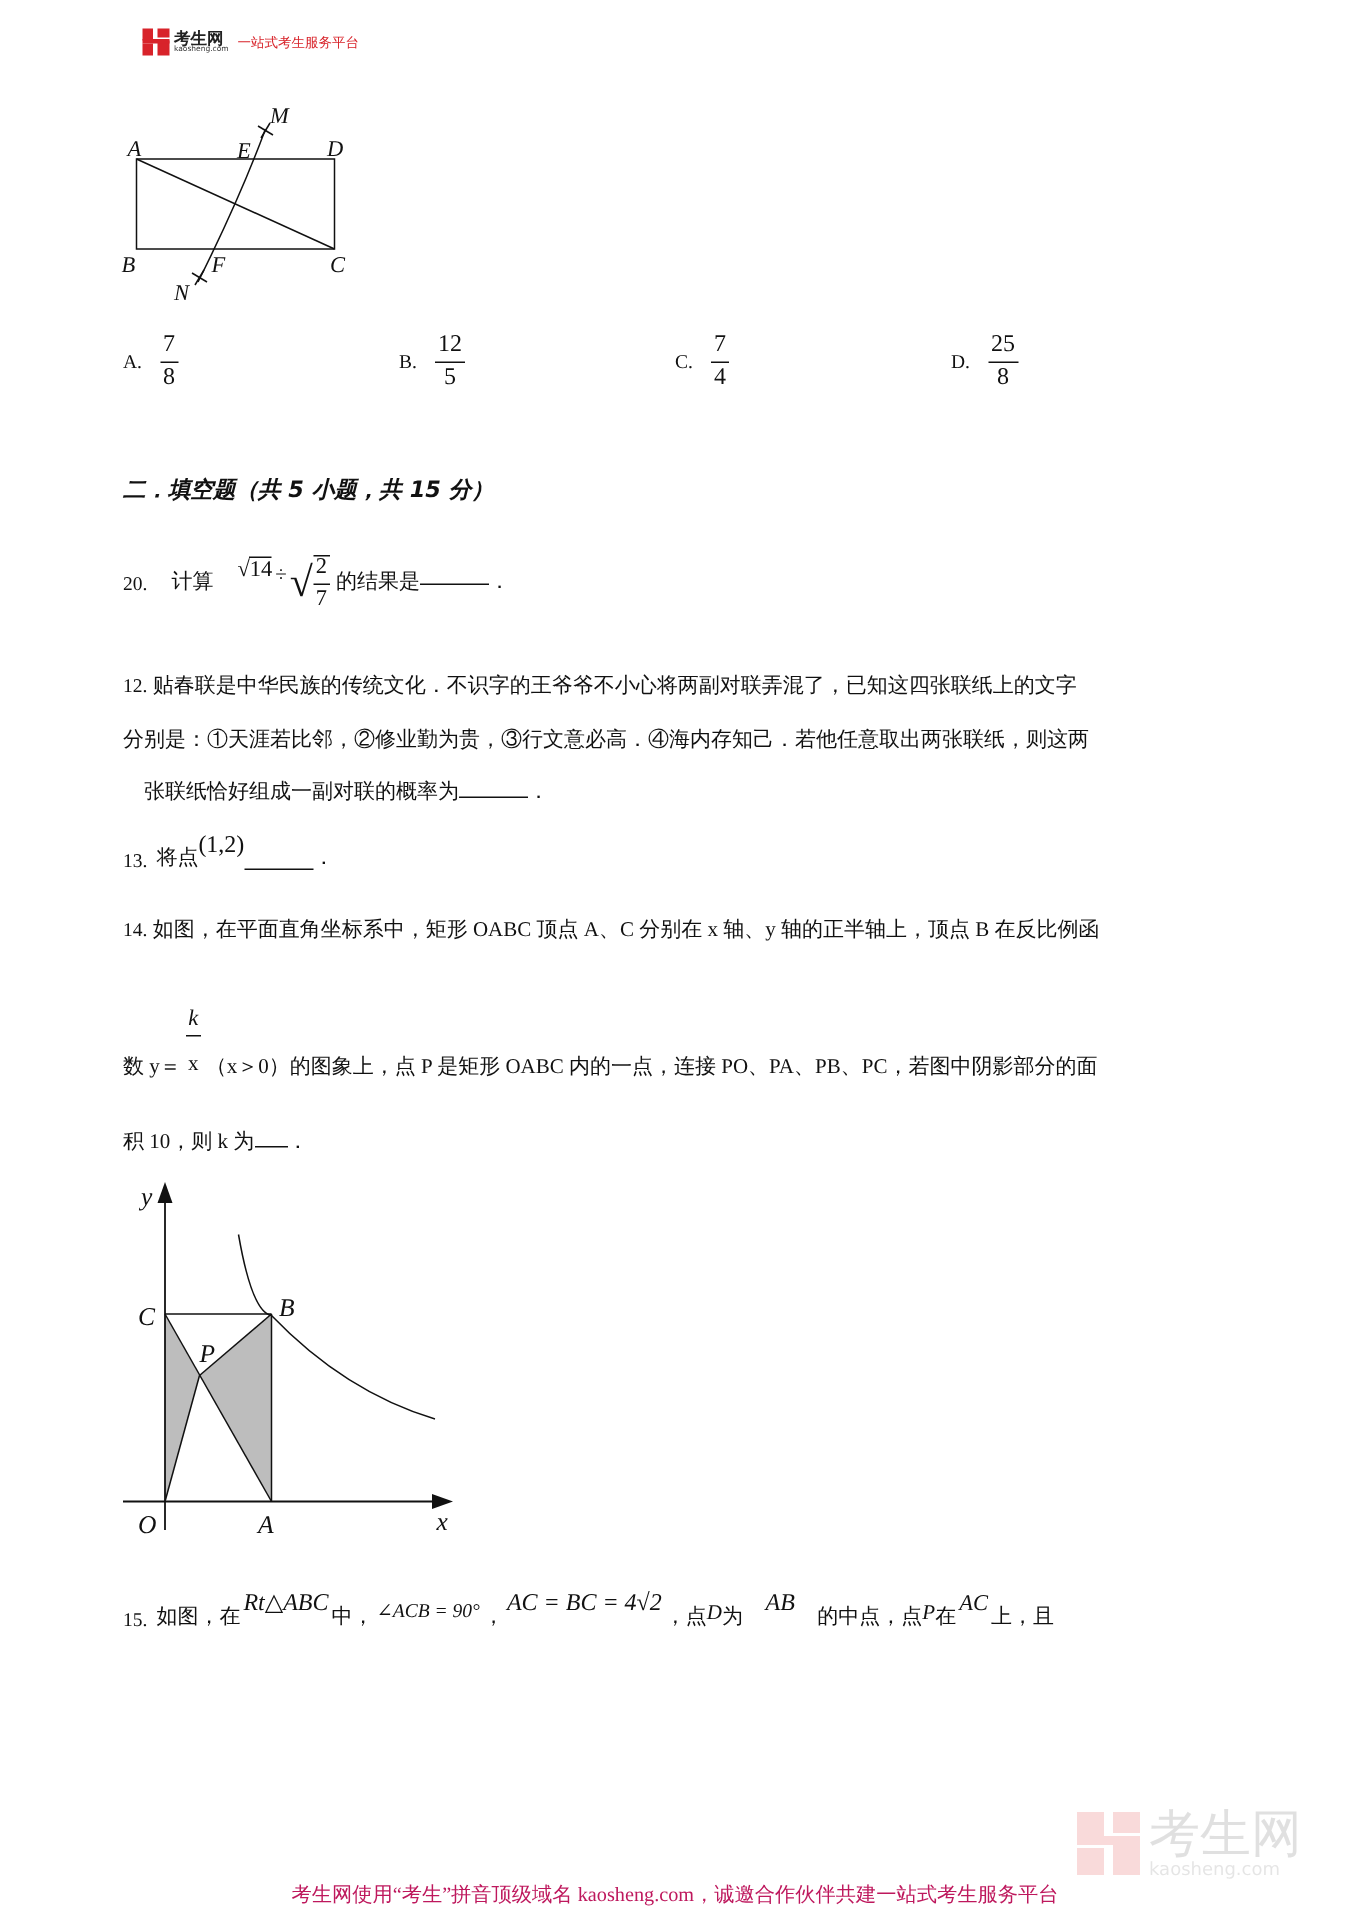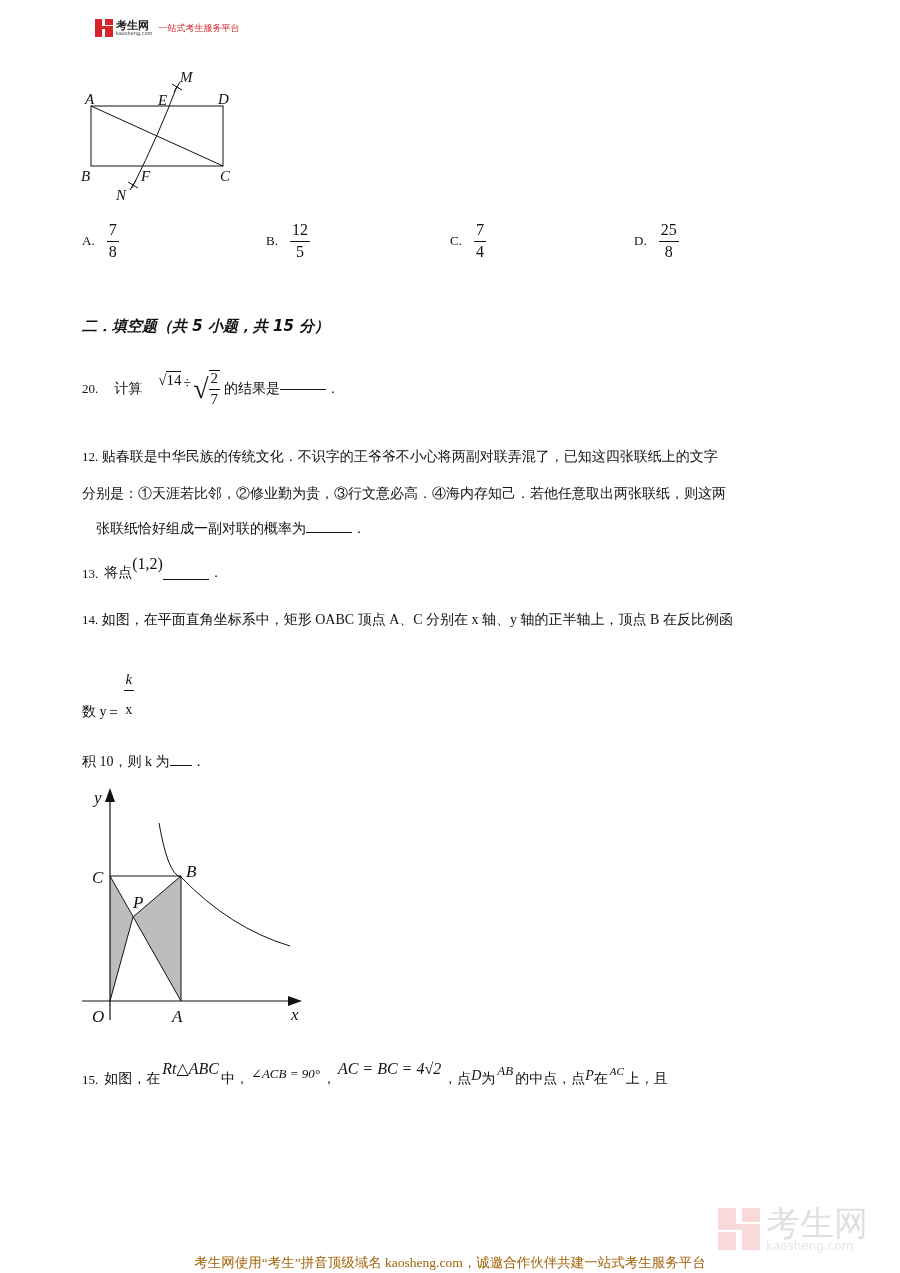--- a/index.html
+++ b/index.html
@@ -16,21 +16,21 @@
   .opt { font-size: 13px; display: flex; align-items: center; }
   .frac { display: inline-flex; flex-direction: column; align-items: center; margin-left: 12px; font-size: 16px; line-height: 1.05; }
   .frac .num { padding: 0 2px 2px; border-bottom: 1px solid #111; }
   .frac .den { padding-top: 2px; }
   .section-title { font-family: "DejaVu Sans", sans-serif; font-weight: bold; font-size: 15px; }
   .q { font-size: 14px; line-height: 1; white-space: nowrap; }
   .q .num-lbl { font-size: 13px; }
   .blank { display: inline-block; width: 46px; border-bottom: 1px solid #111; height: 1px; vertical-align: baseline; }
   .blank.short { width: 22px; }
   .math-i { font-style: italic; }
-  .footer { left: 0; width: 900px; top: 1254px; text-align: center; font-size: 13.5px; color: #a16207; }
+  .footer { left: 0; width: 900px; top: 1254px; text-align: center; font-size: 13.5px; color: #be185d; }
   .wm { left: 718px; top: 1206px; display: flex; align-items: center; opacity: 0.25; }
   .wm-cn { font-family: "DejaVu Sans", sans-serif; font-size: 34px; color: #888; line-height: 1; }
   .wm-en { font-family: "DejaVu Sans", sans-serif; font-size: 12px; color: #999; }
 </style>
 </head>
 <body>
 
 <div class="abs header-logo">
   <div class="logo-mark">
     <div class="bar" style="left:0;top:0;width:7px;height:8px;"></div>
@@ -134,20 +134,21 @@
 <div class="abs q" style="left:82px;top:613px;text-align:center;">
   <span class="num-lbl">14.</span>
   <span>如图，在平面直角坐标系中，矩形 OABC 顶点 A、C 分别在 x 轴、y 轴的正半轴上，顶点 B 在反比例函</span>
 </div>
 <div class="abs q" style="left:82px;top:670px;display:flex;align-items:flex-end;">
   <span>数 y＝</span>
   <span style="display:inline-flex;flex-direction:column;align-items:center;margin:0 3px;line-height:1.3;">
     <span class="math-i" style="border-bottom:1px solid #111;padding:0 2px;font-size:15px;margin-bottom:10px;">k</span>
     <span>x</span>
   </span>
+  <span>（x＞0）的图象上，点 P 是矩形 OABC 内的一点，连接 PO、PA、PB、PC，若图中阴影部分的面</span>
 </div>
 <div class="abs q" style="left:82px;top:755px;">
   <span>积 10，则 k 为</span><span class="blank short"></span><span>．</span>
 </div>
 
 <svg class="abs" style="left:80px;top:780px;" width="230" height="250">
 
   <polygon points="30,96 30,221 53,137" fill="#bdbdbd" stroke="none"></polygon>
   <polygon points="101,96 101,221 53,137" fill="#bdbdbd" stroke="none"></polygon>
 
@@ -179,25 +180,25 @@
   <span class="num-lbl">15.</span>
   <span style="margin-left:6px;">如图，在</span>
   <span class="math-i" style="position:relative;top:-9px;font-size:16px;margin:0 2px;">Rt△ABC</span>
   <span>中，</span>
   <span class="math-i" style="position:relative;top:-6px;font-size:13px;margin:0 2px;">∠ACB = 90°</span>
   <span>，</span>
   <span class="math-i" style="position:relative;top:-9px;font-size:16px;margin:0 2px;">AC = BC = 4√2</span>
   <span>，点</span>
   <span class="math-i" style="position:relative;top:-3px;font-size:14px;">D</span>
   <span>为</span>
-  <span class="math-i" style="position:relative;top:-9px;font-size:13px;margin:0 2px;">AB</span>
+  <span class="math-i" style="position:relative;top:-9px;font-size:16px;margin:0 15px;">AB</span>
   <span>的中点，点</span>
   <span class="math-i" style="position:relative;top:-3px;font-size:14px;">P</span>
   <span>在</span>
-  <span class="math-i" style="position:relative;top:-9px;font-size:11px;margin:0 2px;">AC</span>
+  <span class="math-i" style="position:relative;top:-9px;font-size:15px;margin:0 2px;">AC</span>
   <span>上，且</span>
 </div>
 
 <div class="abs wm">
   <div class="logo-mark" style="width:42px;height:42px;margin-right:6px;">
     <div class="bar" style="left:0;top:0;width:18px;height:18px;background:#e87070;"></div>
     <div class="bar" style="left:24px;top:0;width:18px;height:14px;background:#e87070;"></div>
     <div class="bar" style="left:0;top:24px;width:18px;height:18px;background:#e87070;"></div>
     <div class="bar" style="left:24px;top:20px;width:18px;height:22px;background:#e87070;"></div>
     <div class="bar" style="left:0;top:16px;width:42px;height:6px;background:#e87070;"></div>

